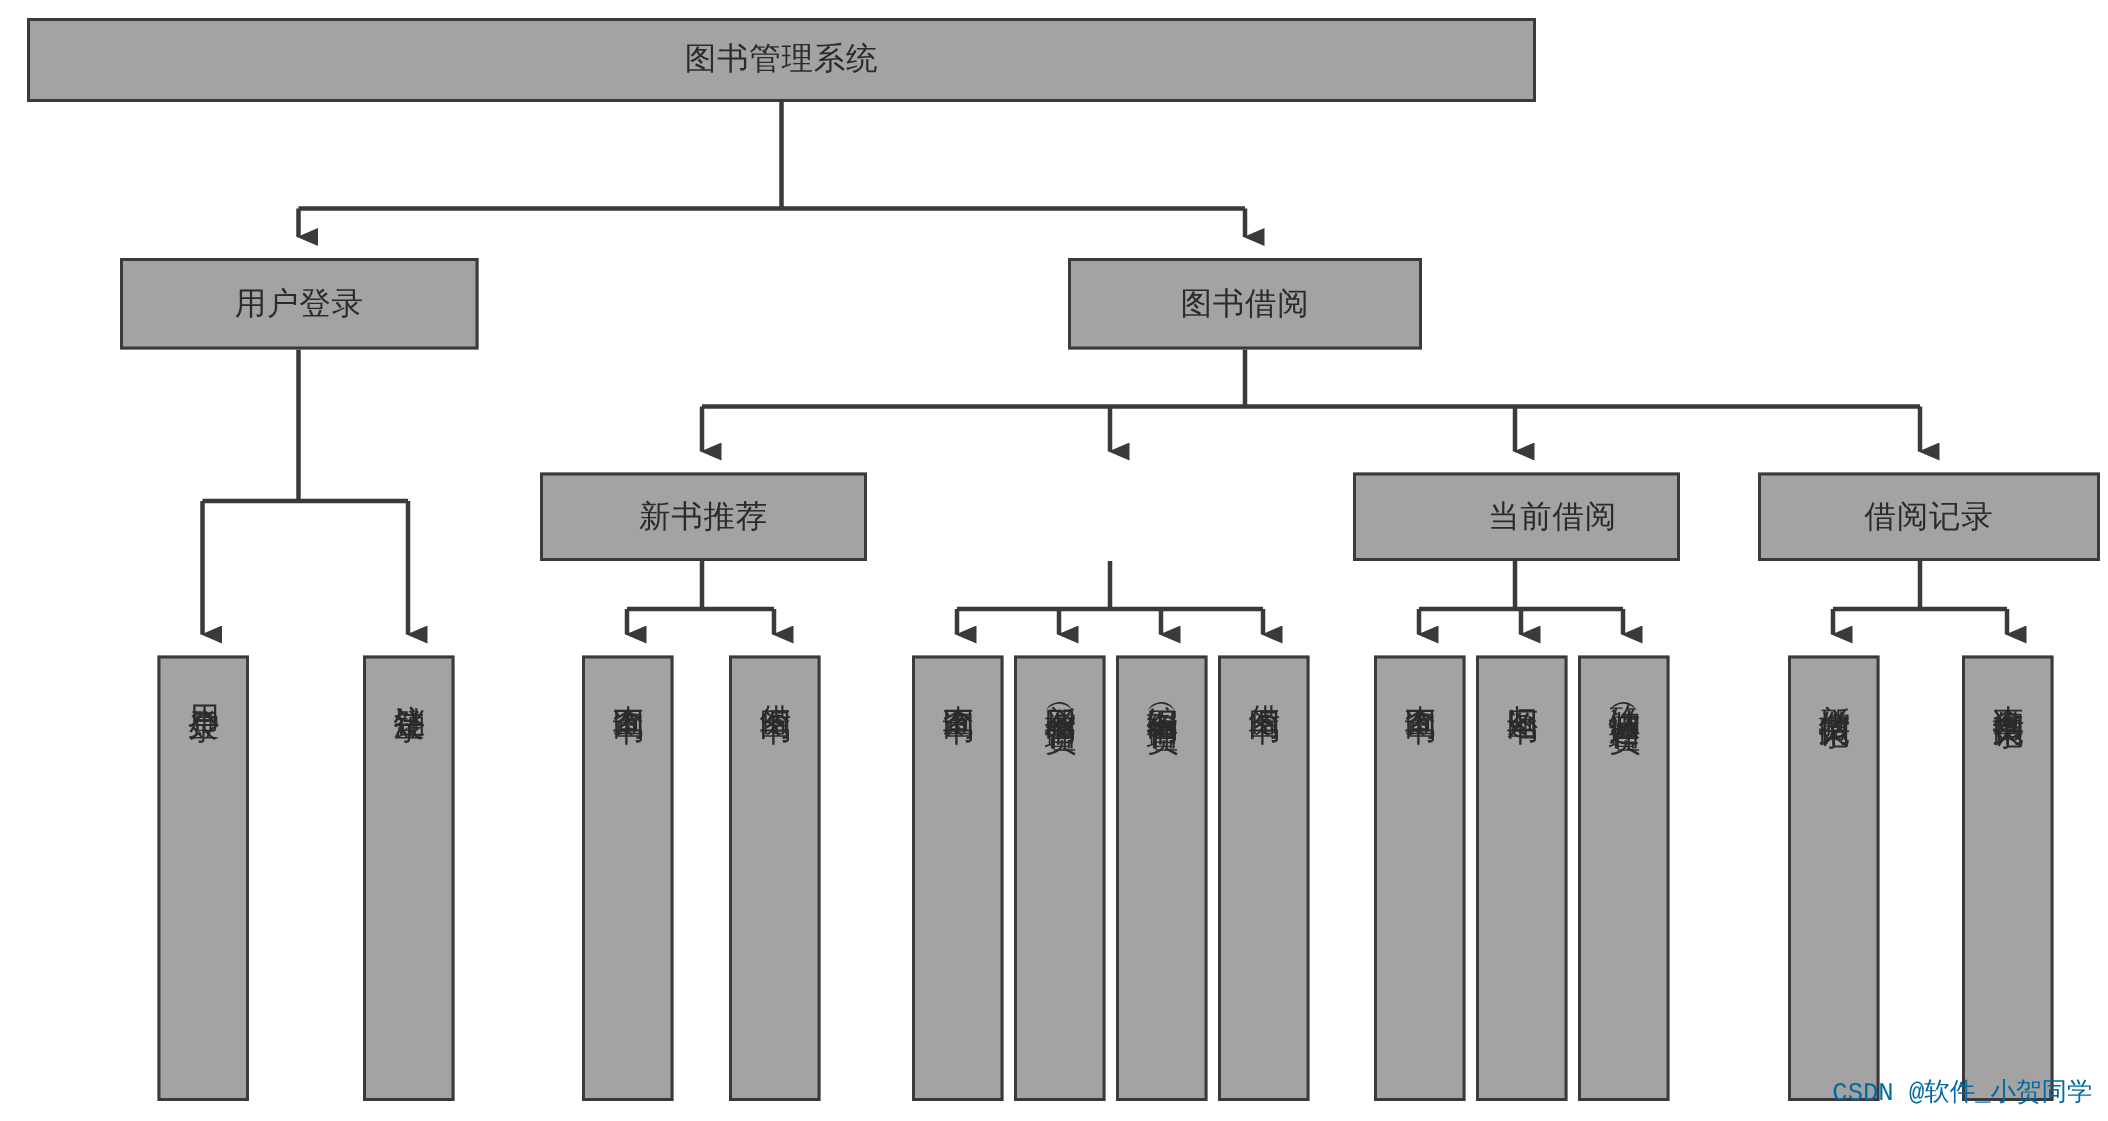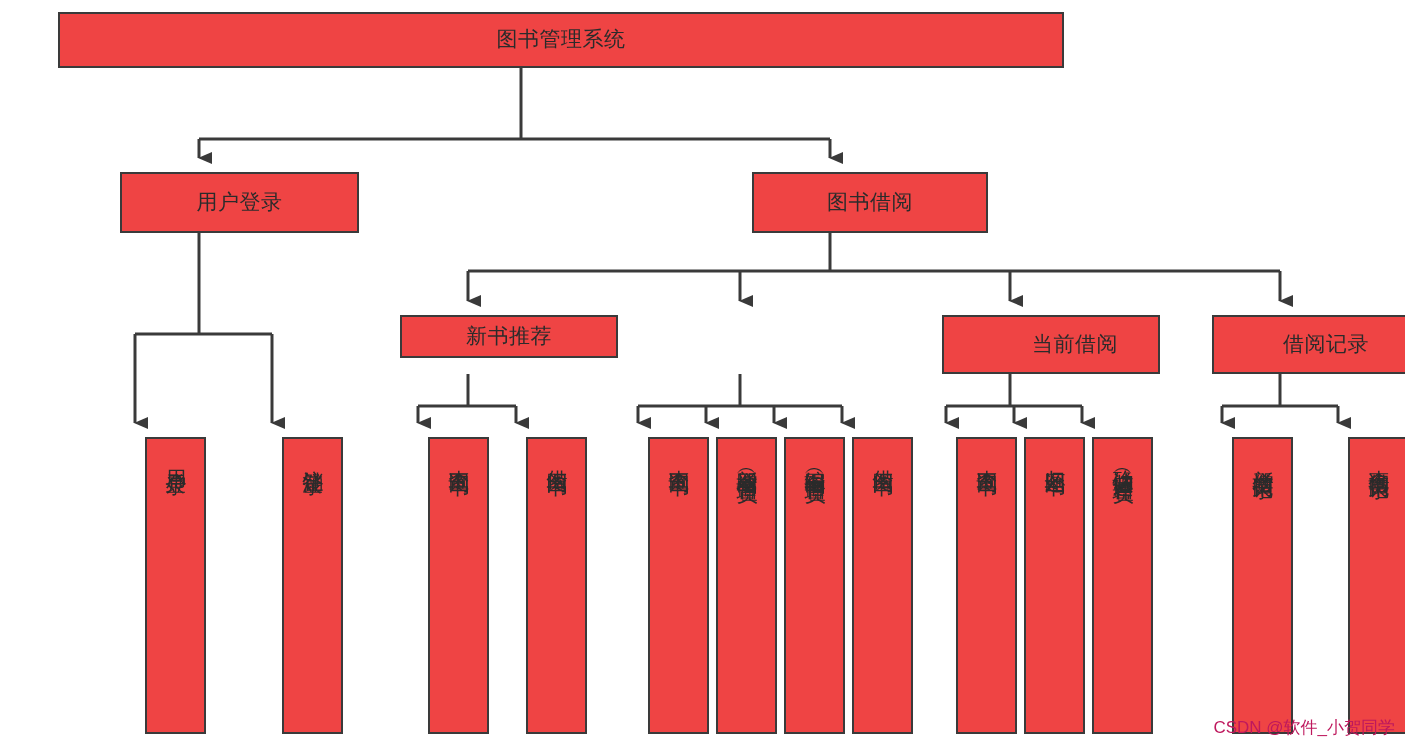--- a/index.html
+++ b/index.html
@@ -21,27 +21,26 @@
     position: absolute;
     left: 0;
     top: 0;
     width: 1405px;
     height: 747px;
   }
   .node {
     position: absolute;
     box-sizing: border-box;
     border: 2px solid #3a3a3a;
-    background: #ef4444;
+    background: #a3a3a3;
     display: flex;
     align-items: center;
     justify-content: center;
     color: #2b2b2b;
     z-index: 2;
-    margin-left: 40px;
   }
   .node .label {
     font-size: 21px;
     line-height: 1.1;
     letter-spacing: 0.5px;
     white-space: nowrap;
   }
   .node.leaf {
     align-items: flex-start;
     padding-top: 14px;
@@ -52,24 +51,24 @@
     font-size: 21px;
     line-height: 1.28;
     letter-spacing: 2px;
     white-space: nowrap;
   }
   .watermark {
     position: absolute;
     right: 10px;
     bottom: 8px;
     font-size: 17px;
-    color: #be185d;
+    color: #0369a1;
     z-index: 3;
     white-space: nowrap;
-    font-family: Liberation Sans, sans-serif;
+    font-family: Liberation Mono, monospace;
   }
 </style>
 </head>
 <body>
 
 <div id="canvas">
 
   <svg id="edges" xmlns="http://www.w3.org/2000/svg">
     <defs>
       <marker id="arrow" viewBox="0 0 12 14" refX="6" refY="13" markerWidth="12" markerHeight="14" orient="auto-start-reverse" markerUnits="userSpaceOnUse">
@@ -125,21 +124,21 @@
     <span class="label">图书管理系统</span>
   </div>
 
   <div class="node" style="left:80px; top:172px; width:239px; height:61px;">
     <span class="label">用户登录</span>
   </div>
   <div class="node" style="left:712px; top:172px; width:236px; height:61px;">
     <span class="label">图书借阅</span>
   </div>
 
-  <div class="node" style="left:360px; top:315px; width:218px; height:43px;">
+  <div class="node" style="left:360px; top:315px; width:218px; height:59px;">
     <span class="label">新书推荐</span>
   </div>
   <div class="node" style="left:902px; top:315px; width:218px; height:59px;padding-left:48px;">
     <span class="label">当前借阅</span>
   </div>
   <div class="node" style="left:1172px; top:315px; width:228px; height:59px;">
     <span class="label">借阅记录</span>
   </div>
 
   <div class="node leaf" style="left:105px; top:437px; width:61px; height:297px;">

